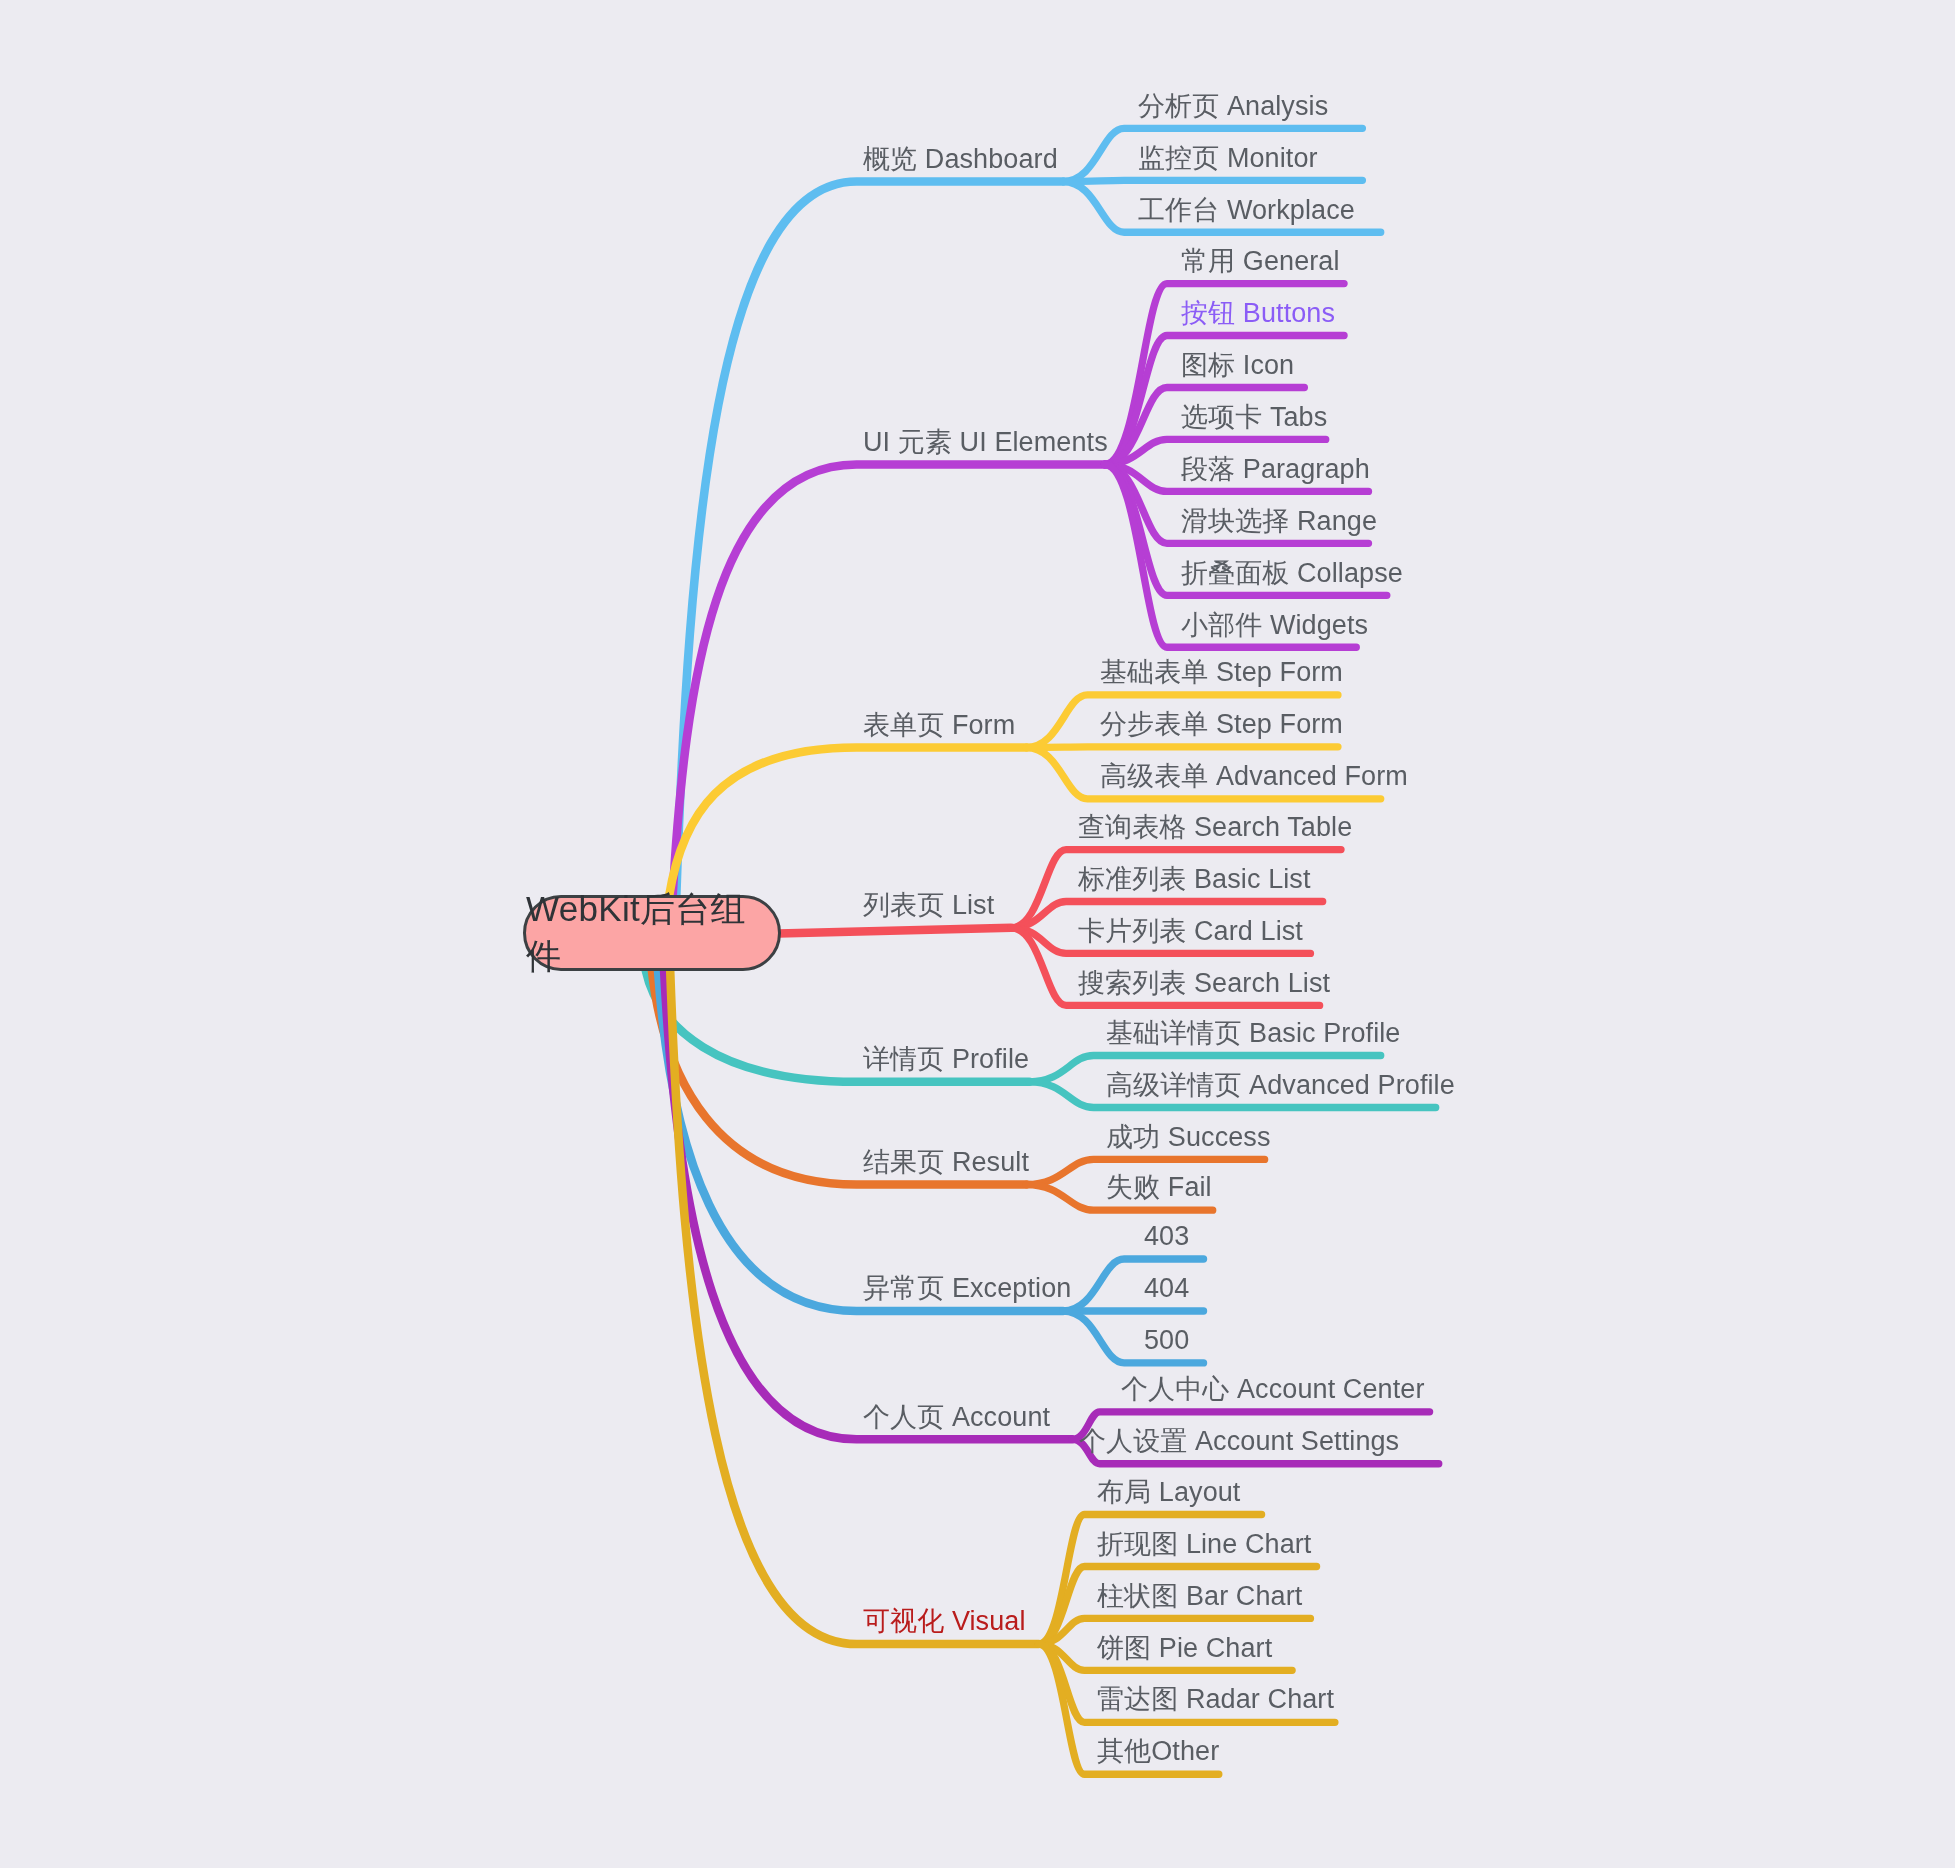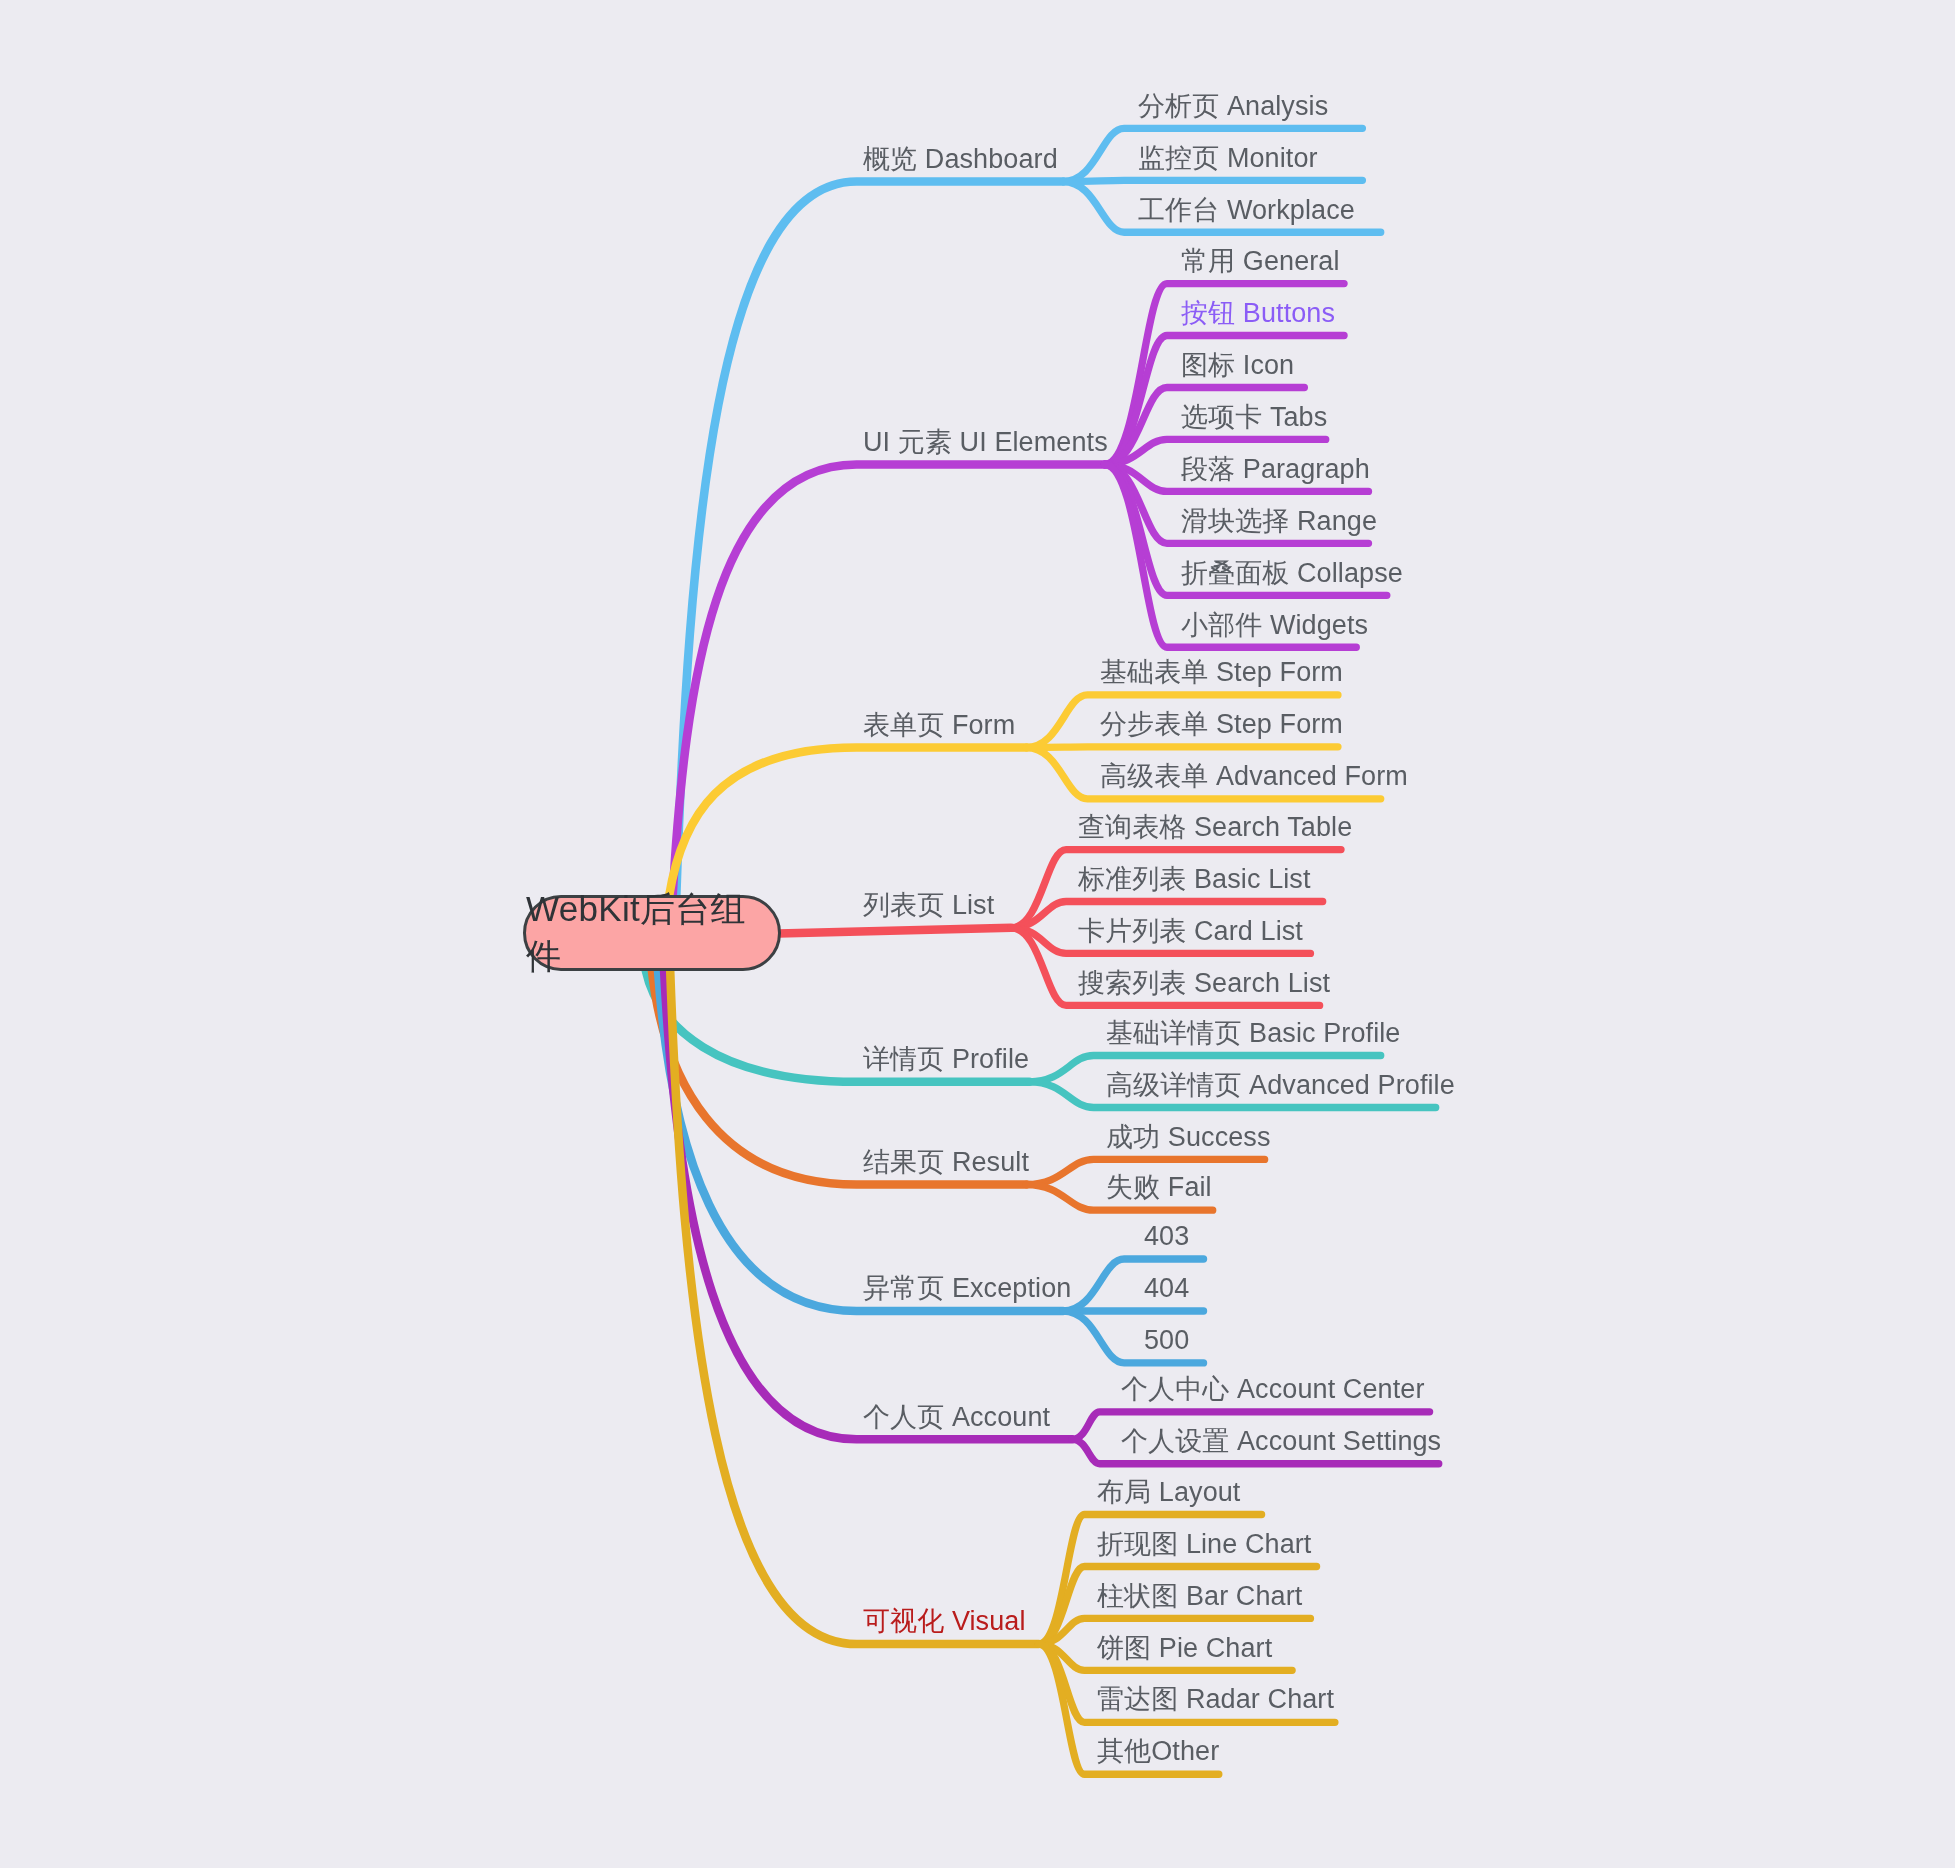--- a/index.html
+++ b/index.html
@@ -127,21 +127,21 @@
       <div class="node-label leaf-label" style="left: 1106px; top: 1072px; color: rgb(89, 93, 99);">高级详情页 Advanced Profile</div>
       <div class="node-label branch-label" style="left: 863px; top: 1149px; color: rgb(89, 93, 99);">结果页 Result</div>
       <div class="node-label leaf-label" style="left: 1106px; top: 1124px; color: rgb(89, 93, 99);">成功 Success</div>
       <div class="node-label leaf-label" style="left: 1106px; top: 1174px; color: rgb(89, 93, 99);">失败 Fail</div>
       <div class="node-label branch-label" style="left: 863px; top: 1275px; color: rgb(89, 93, 99);">异常页 Exception</div>
       <div class="node-label leaf-label" style="left: 1144px; top: 1223px; color: rgb(89, 93, 99);">403</div>
       <div class="node-label leaf-label" style="left: 1144px; top: 1275px; color: rgb(89, 93, 99);">404</div>
       <div class="node-label leaf-label" style="left: 1144px; top: 1327px; color: rgb(89, 93, 99);">500</div>
       <div class="node-label branch-label" style="left: 863px; top: 1404px; color: rgb(89, 93, 99);">个人页 Account</div>
       <div class="node-label leaf-label" style="left: 1121px; top: 1376px; color: rgb(89, 93, 99);">个人中心 Account Center</div>
-      <div class="node-label leaf-label" style="left: 1121px; top: 1428px; color: rgb(89, 93, 99);">个人设置 Account Settings</div>
+      <div class="node-label leaf-label" style="left: 1079px; top: 1428px; color: rgb(89, 93, 99);">个人设置 Account Settings</div>
       <div class="node-label branch-label" style="left: 863px; top: 1608px; color: #b91c1c;">可视化 Visual</div>
       <div class="node-label leaf-label" style="left: 1097px; top: 1479px; color: rgb(89, 93, 99);">布局 Layout</div>
       <div class="node-label leaf-label" style="left: 1097px; top: 1531px; color: rgb(89, 93, 99);">折现图 Line Chart</div>
       <div class="node-label leaf-label" style="left: 1097px; top: 1583px; color: rgb(89, 93, 99);">柱状图 Bar Chart</div>
       <div class="node-label leaf-label" style="left: 1097px; top: 1635px; color: rgb(89, 93, 99);">饼图 Pie Chart</div>
       <div class="node-label leaf-label" style="left: 1097px; top: 1686px; color: rgb(89, 93, 99);">雷达图 Radar Chart</div>
       <div class="node-label leaf-label" style="left: 1097px; top: 1738px; color: rgb(89, 93, 99);">其他Other</div>
     </div>
 </div>
 

